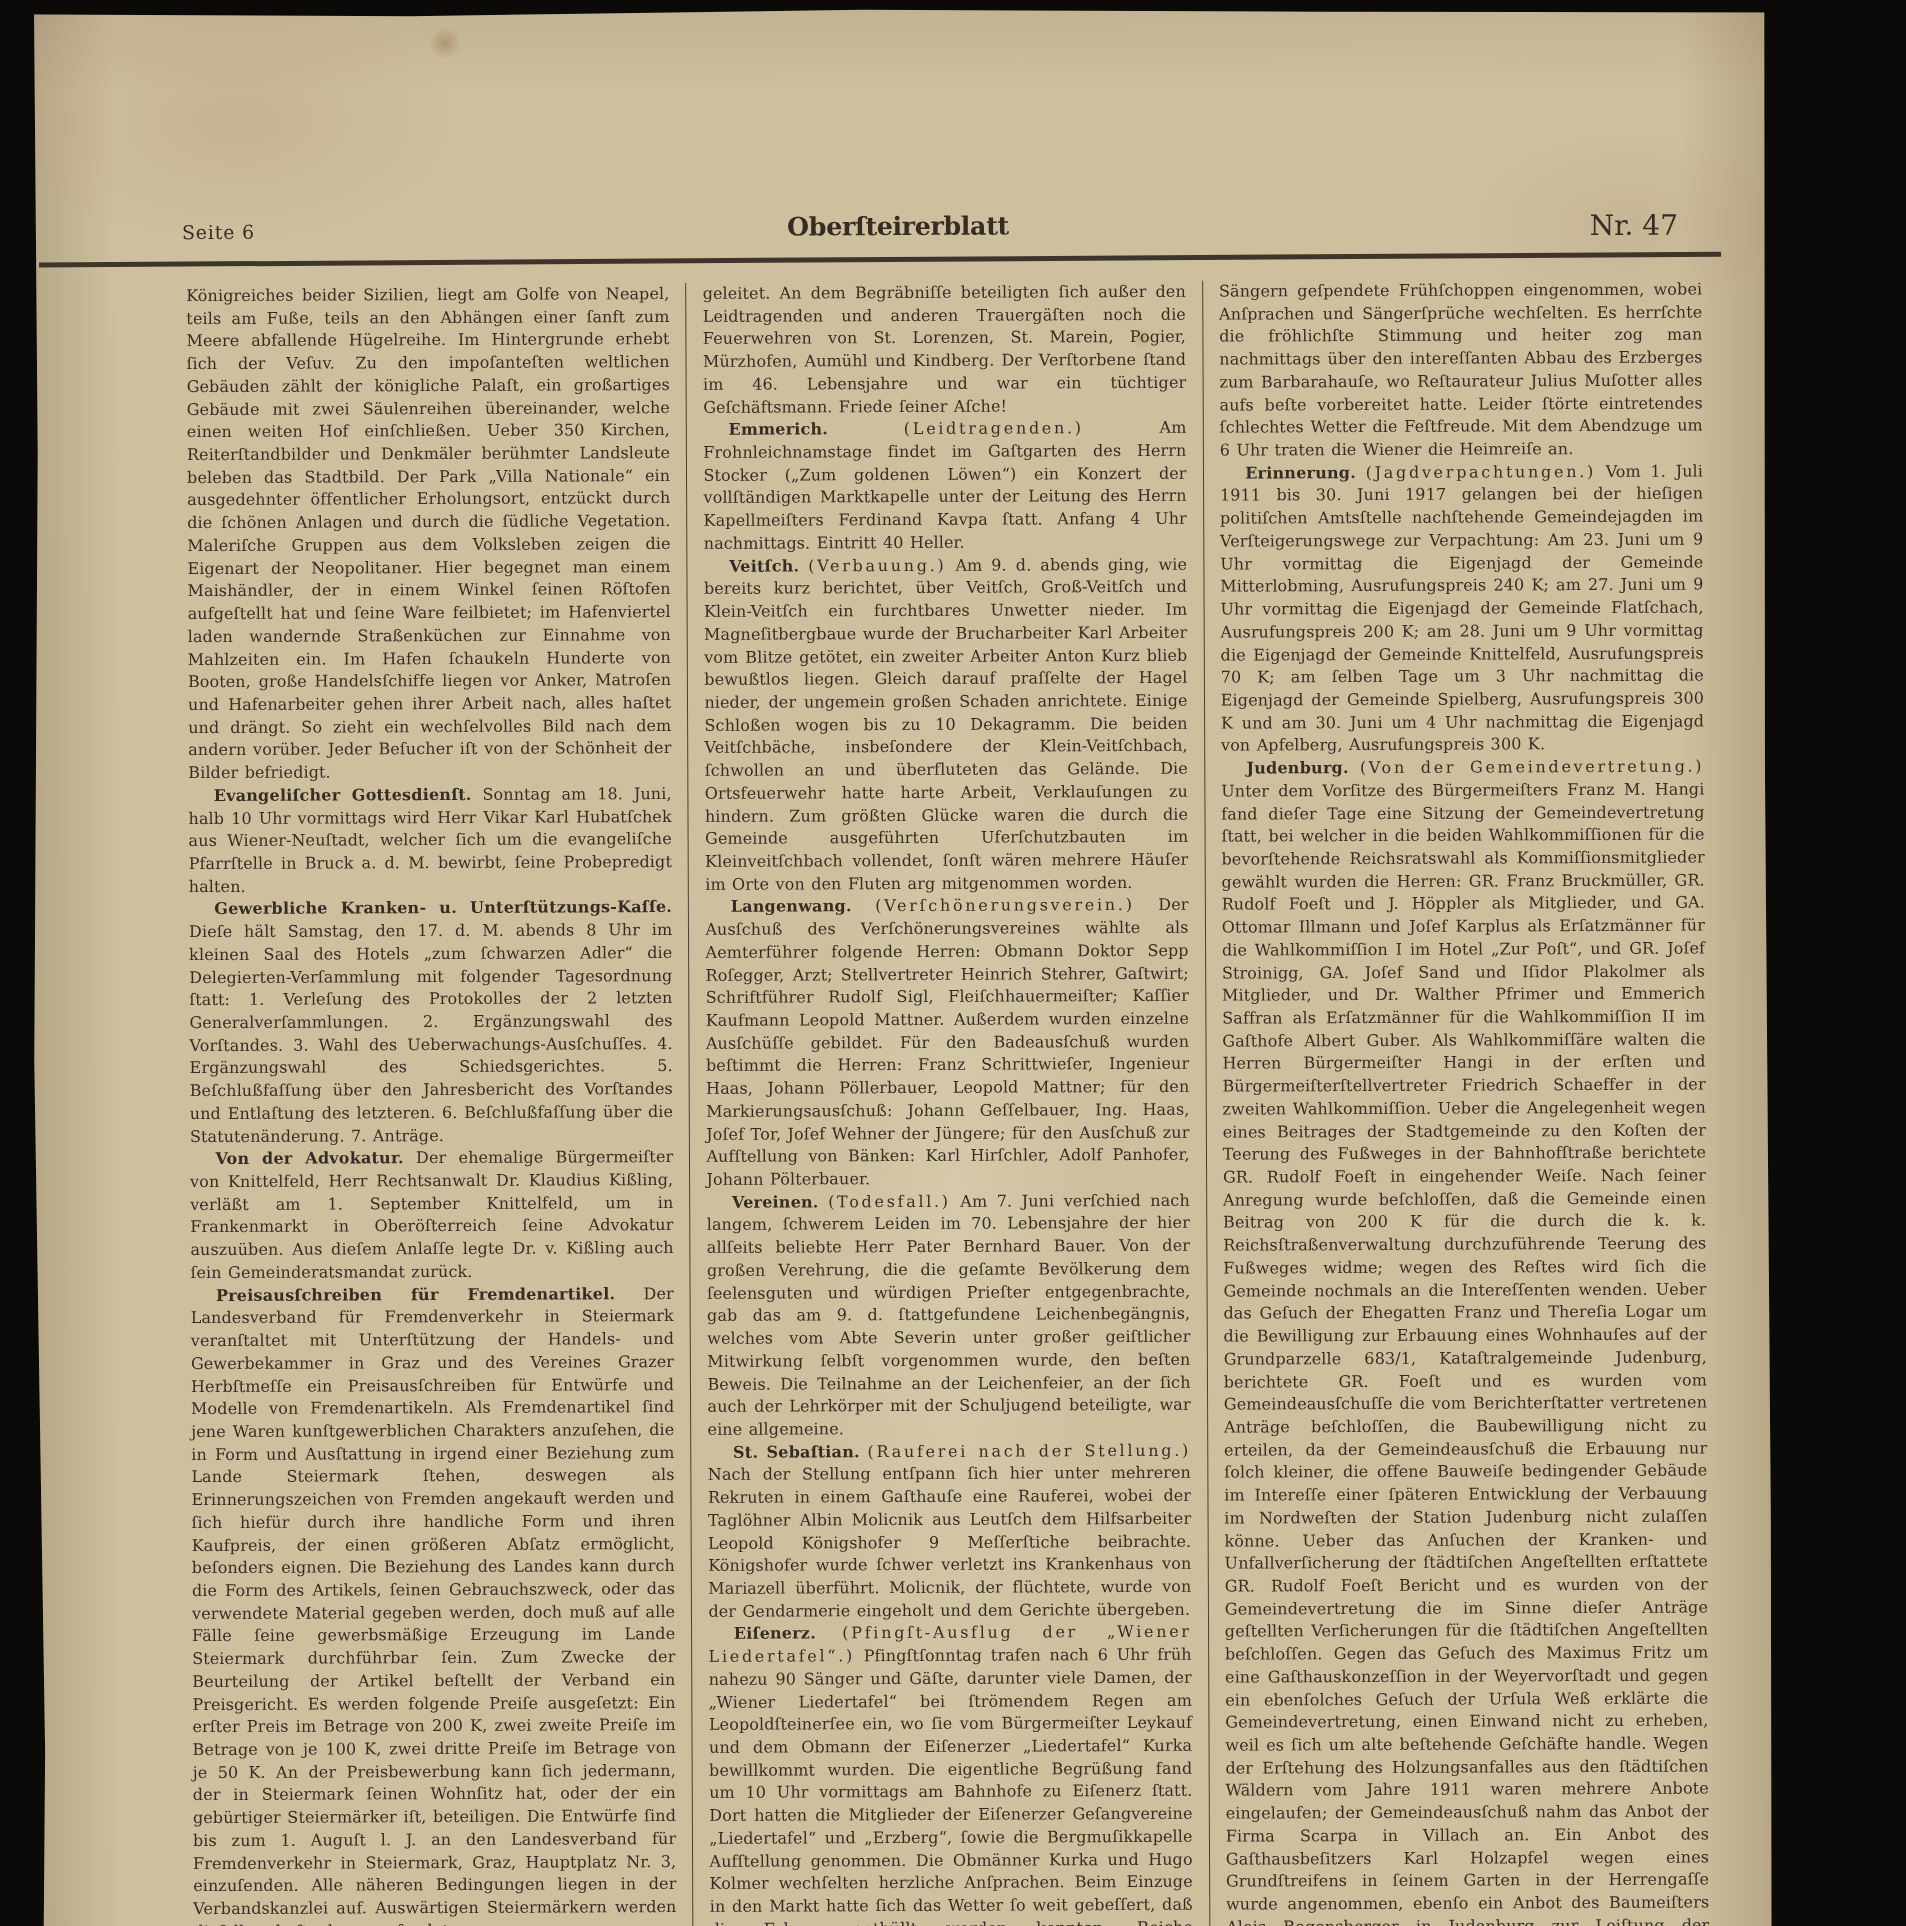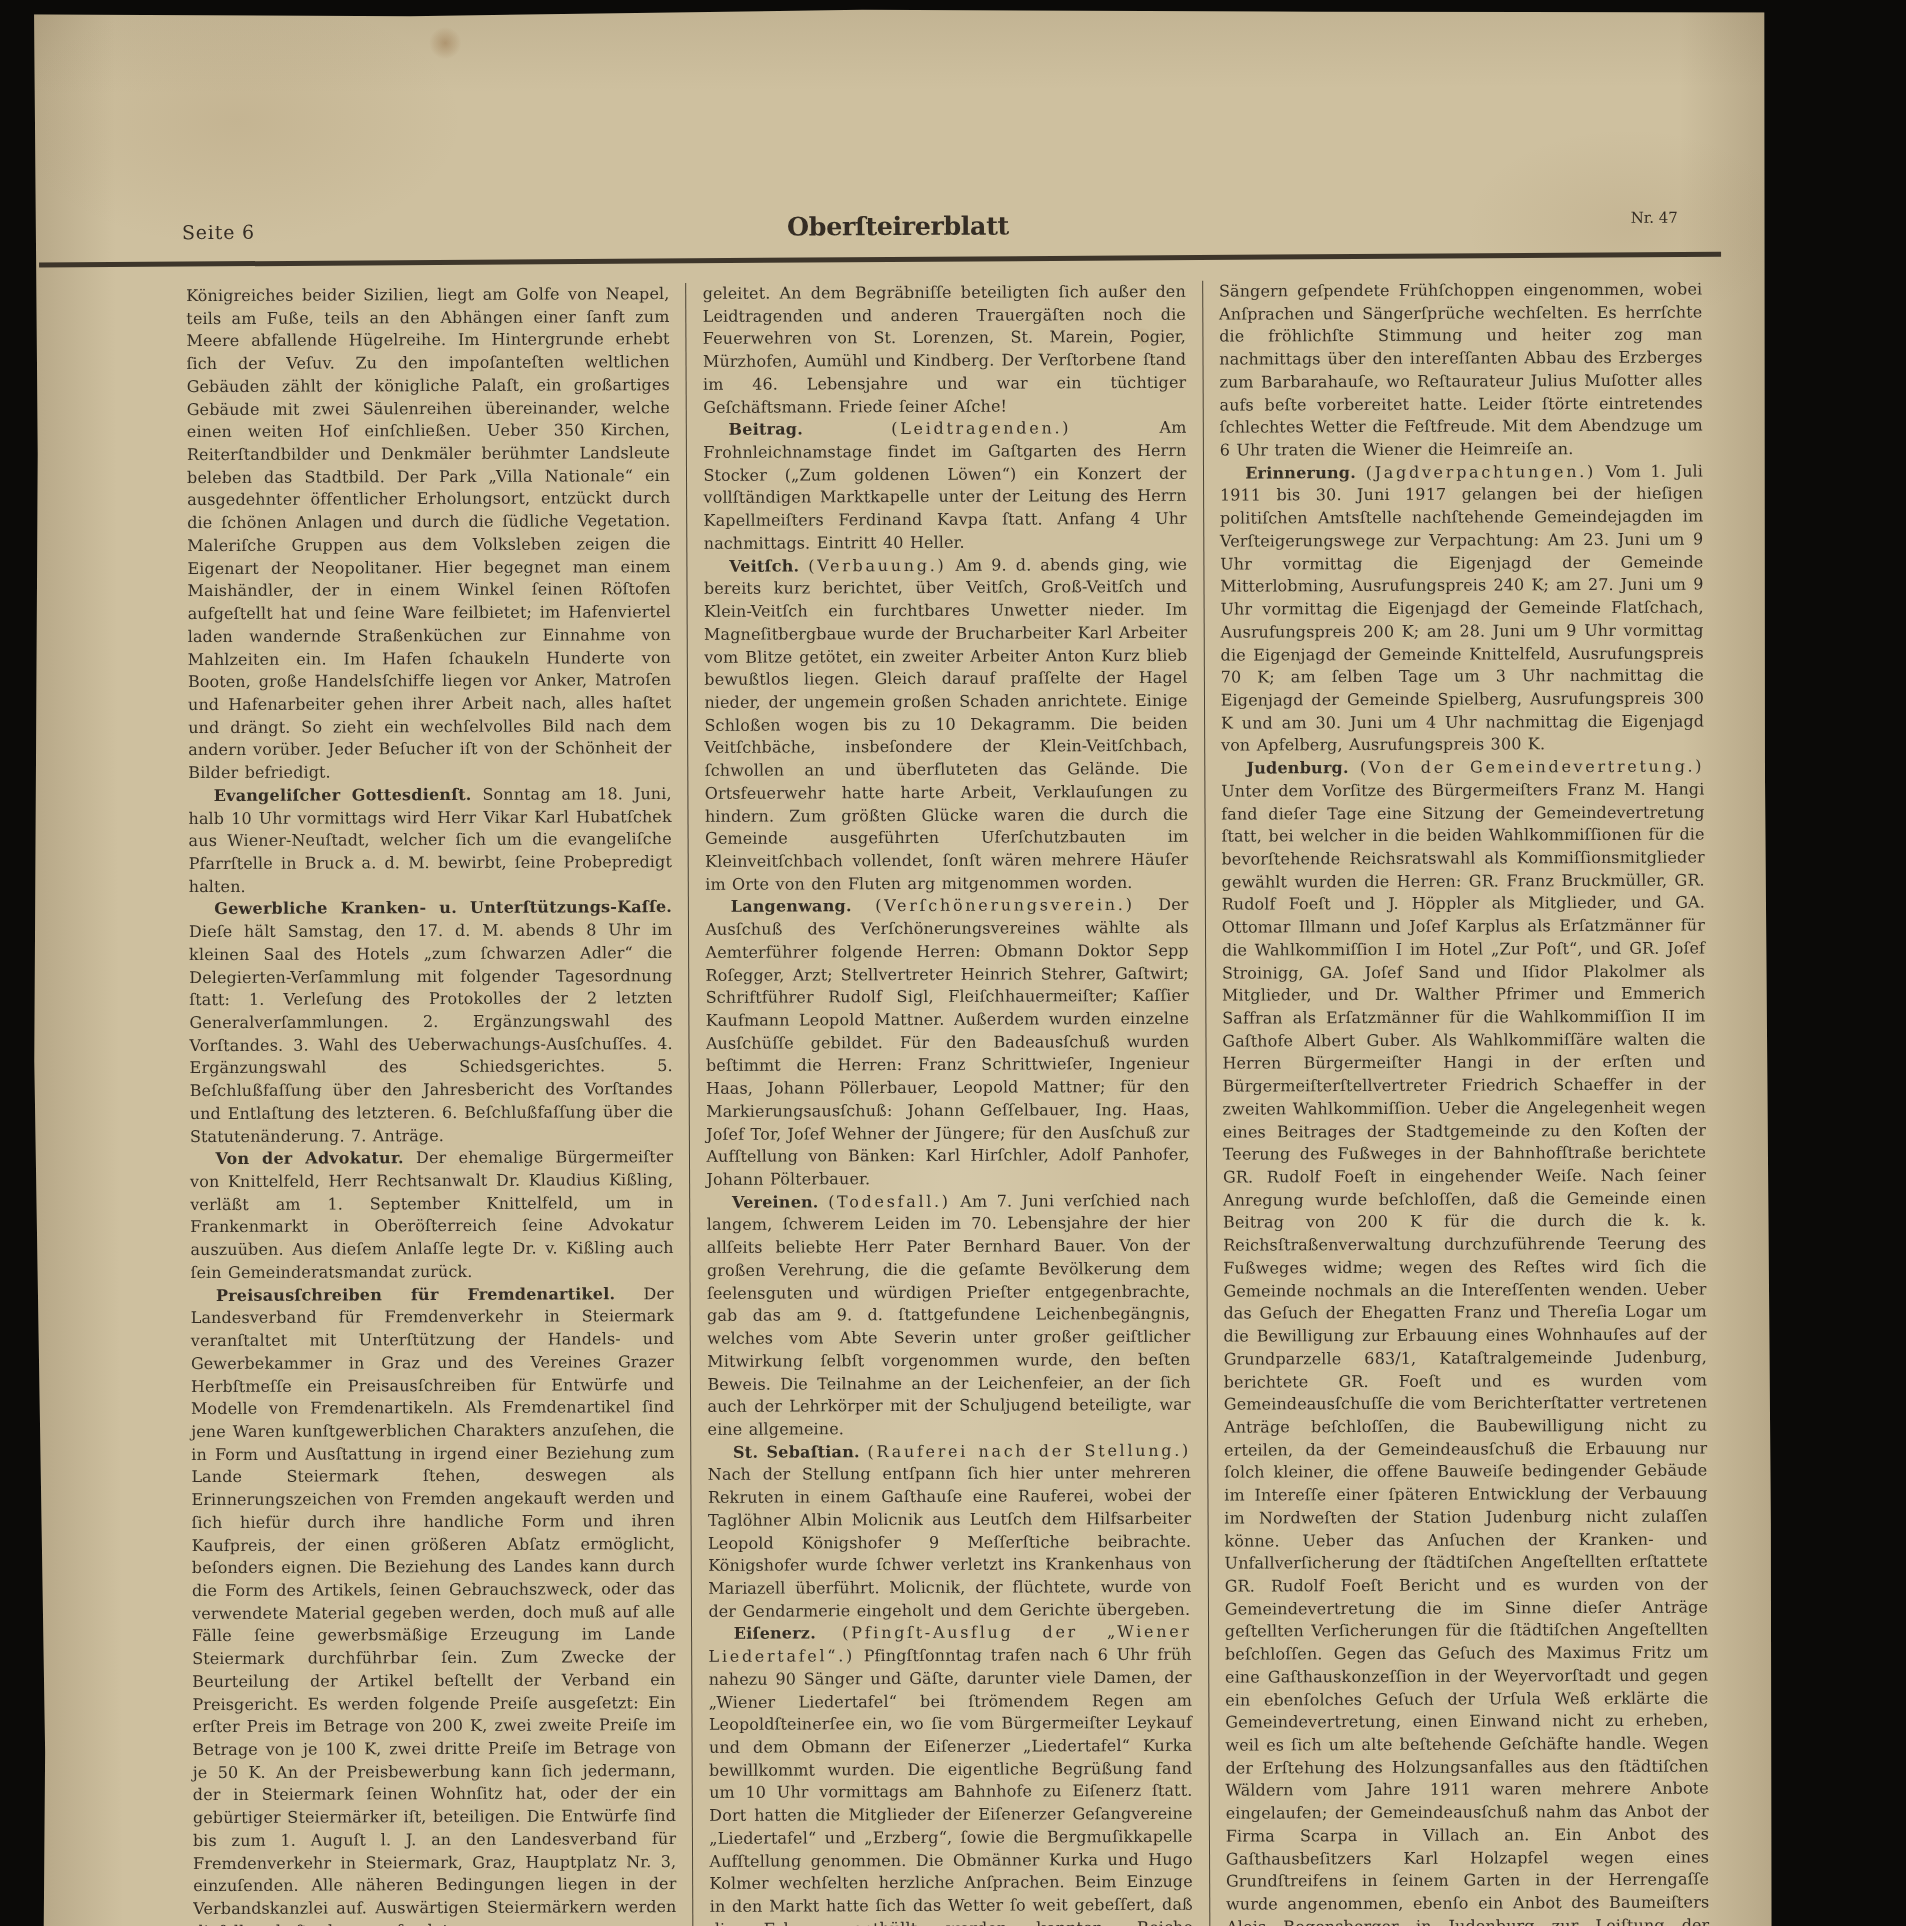--- a/index.html
+++ b/index.html
@@ -27,21 +27,21 @@
                       99.75% 28%, 99.9% 55%, 99.7% 99.7%, 70% 99.85%, 38% 99.65%,
                       12% 99.9%, 0.6% 99.6%, 0.18% 82%, 0.55% 63%, 0.10% 38%, 0.45% 16%);
     color:#352d24;
   }
   .header{position:absolute;top:199px;left:0;right:0;height:42px;}
   .page-label{position:absolute;left:153px;top:10.8px;font-size:19px;letter-spacing:0.8px;}
   .masthead{
     position:absolute;left:0;right:0;top:3.9px;text-align:center;
     font-size:25.4px;font-weight:700;letter-spacing:-0.4px;
   }
-  .issue-label{position:absolute;right:89px;top:5.4px;font-size:15px;}
+  .issue-label{position:absolute;right:89px;top:5.4px;font-size:28px;}
   .headrule{
     position:absolute;top:249px;left:10px;right:46px;height:5.4px;
     background:#3d352a;transform:rotate(-0.12deg);
   }
   .cols{
     position:absolute;top:274px;left:157px;right:65px;bottom:100px;
     display:flex;align-items:stretch;
   }
   .col{
     flex:1 1 0;min-width:0;
@@ -97,21 +97,21 @@
 
     </section>
 
     <div class="vrule"></div>
 
     <section class="col">
       <p class="article no-indent">
         <span class="art-text">geleitet. An dem Begräbniſſe beteiligten ſich außer den Leidtragenden und anderen Trauergäſten noch die Feuerwehren von St. Lorenzen, St. Marein, Pogier, Mürzhofen, Aumühl und Kindberg. Der Verſtorbene ſtand im 46. Lebensjahre und war ein tüchtiger Geſchäftsmann. Friede ſeiner Aſche!</span>
       </p>
       <p class="article">
-        <span class="art-heading">Beitrag.</span>
+        <span class="art-heading">Emmerich.</span>
         <span class="art-note">(Leidtragenden.)</span>
         <span class="art-text">Am Frohnleichnamstage findet im Gaſtgarten des Herrn Stocker („Zum goldenen Löwen“) ein Konzert der vollſtändigen Marktkapelle unter der Leitung des Herrn Kapellmeiſters Ferdinand Kavpa ſtatt. Anfang 4 Uhr nachmittags. Eintritt 40 Heller.</span>
       </p>
       <p class="article">
         <span class="art-heading">Veitſch.</span>
         <span class="art-note">(Verbauung.)</span>
         <span class="art-text">Am 9. d. abends ging, wie bereits kurz berichtet, über Veitſch, Groß-Veitſch und Klein-Veitſch ein furchtbares Unwetter nieder. Im Magneſitbergbaue wurde der Brucharbeiter Karl Arbeiter vom Blitze getötet, ein zweiter Arbeiter Anton Kurz blieb bewußtlos liegen. Gleich darauf praſſelte der Hagel nieder, der ungemein großen Schaden anrichtete. Einige Schloßen wogen bis zu 10 Dekagramm. Die beiden Veitſchbäche, insbeſondere der Klein-Veitſchbach, ſchwollen an und überfluteten das Gelände. Die Ortsfeuerwehr hatte harte Arbeit, Verklauſungen zu hindern. Zum größten Glücke waren die durch die Gemeinde ausgeführten Uferſchutzbauten im Kleinveitſchbach vollendet, ſonſt wären mehrere Häuſer im Orte von den Fluten arg mitgenommen worden.</span>
       </p>
       <p class="article">
         <span class="art-heading">Langenwang.</span>

